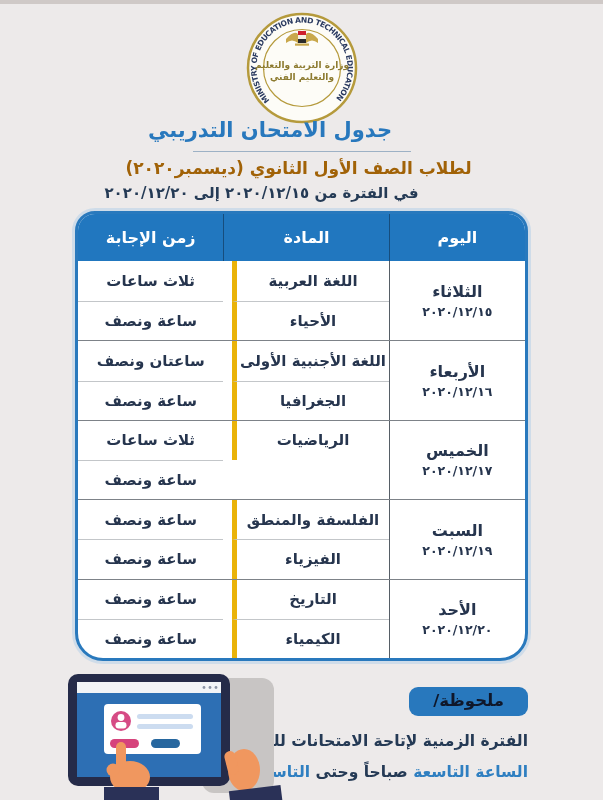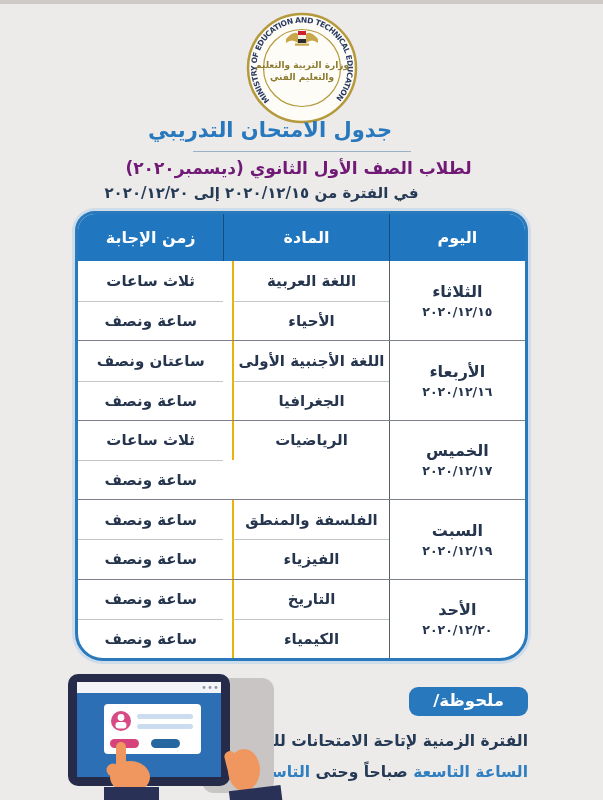--- a/index.html
+++ b/index.html
@@ -10,21 +10,21 @@
   }
   .top-strip{position:absolute;top:0;left:0;width:603px;height:4px;background:#cfc9c7;}
 
   
   .logo{position:absolute;top:12px;left:50%;transform:translateX(-50%);width:112px;height:112px;}
   .page-title{position:absolute;top:118px;left:0;width:540px;text-align:center;
     font-size:21px;font-weight:bold;color:#2878bd;direction:rtl;margin:0;}
   .title-rule{position:absolute;top:151px;left:50%;transform:translateX(-50%);
     width:218px;height:1px;background:#9db1c5;}
   .subtitle{position:absolute;top:158px;left:0;width:597px;text-align:center;
-    direction:rtl;font-size:17px;color:#701a75;font-weight:600;}
+    direction:rtl;font-size:17px;color:#a16207;font-weight:600;}
   .subtitle b{font-weight:bold;}
   .date-range{position:absolute;top:184px;left:0;width:523px;text-align:center;
     direction:rtl;font-size:15px;font-weight:bold;color:#243a55;}
 
   
   .exam-table{
     position:absolute;left:75px;top:211px;width:453px;height:450px;box-sizing:border-box;
     direction:rtl;background:#ffffff;border:3px solid #2979bd;
     border-radius:20px 20px 28px 28px;overflow:hidden;
     box-shadow:0 0 0 3px rgba(170,205,232,.45);
@@ -34,27 +34,27 @@
   .h-cell{display:flex;align-items:center;justify-content:center;
     color:#fff;font-weight:bold;font-size:16px;}
   .h-cell:not(:last-child){border-left:1px solid rgba(12,35,60,.5);}
   .day-group{display:grid;grid-template-columns:30.5% 37% 32.5%;grid-template-rows:1fr 1fr;}
   .day-group + .day-group{border-top:1px solid #7d8288;}
   .cell{display:flex;align-items:center;justify-content:center;
     color:#26354e;font-weight:bold;font-size:15px;}
   .day-cell{grid-column:1;grid-row:1/3;flex-direction:column;gap:3px;border-left:1px solid #565e66;}
   .day-name{font-size:16px;}
   .day-date{font-size:12.5px;}
-  .subj-cell{grid-column:2;border-left:2px solid #eab308;margin-left:9px;}
+  .subj-cell{grid-column:2;border-left:5px solid #eab308;margin-left:9px;}
   .time-cell{grid-column:3;}
   .r1{grid-row:1;}
   .r2{grid-row:2;border-top:1px solid #c3c6c9;}
 
   
-  .note-badge{position:absolute;top:687px;right:75px;background:#2878bd;color:#ffffff;
+  .note-badge{position:absolute;top:687px;right:75px;background:#2878bd;color:#0f172a;
     direction:rtl;font-size:16.5px;font-weight:bold;padding:4px 24px 6px 24px;border-radius:9px;}
   .note-text{position:absolute;top:726px;right:75px;width:340px;direction:rtl;
     text-align:right;font-size:15.5px;font-weight:bold;color:#253a55;line-height:31px;}
   .hl{color:#2f7fc1;}
 
   
   .illustration{position:absolute;left:46px;top:666px;width:248px;height:134px;overflow:hidden;}
 </style>
 </head>
 <body>

